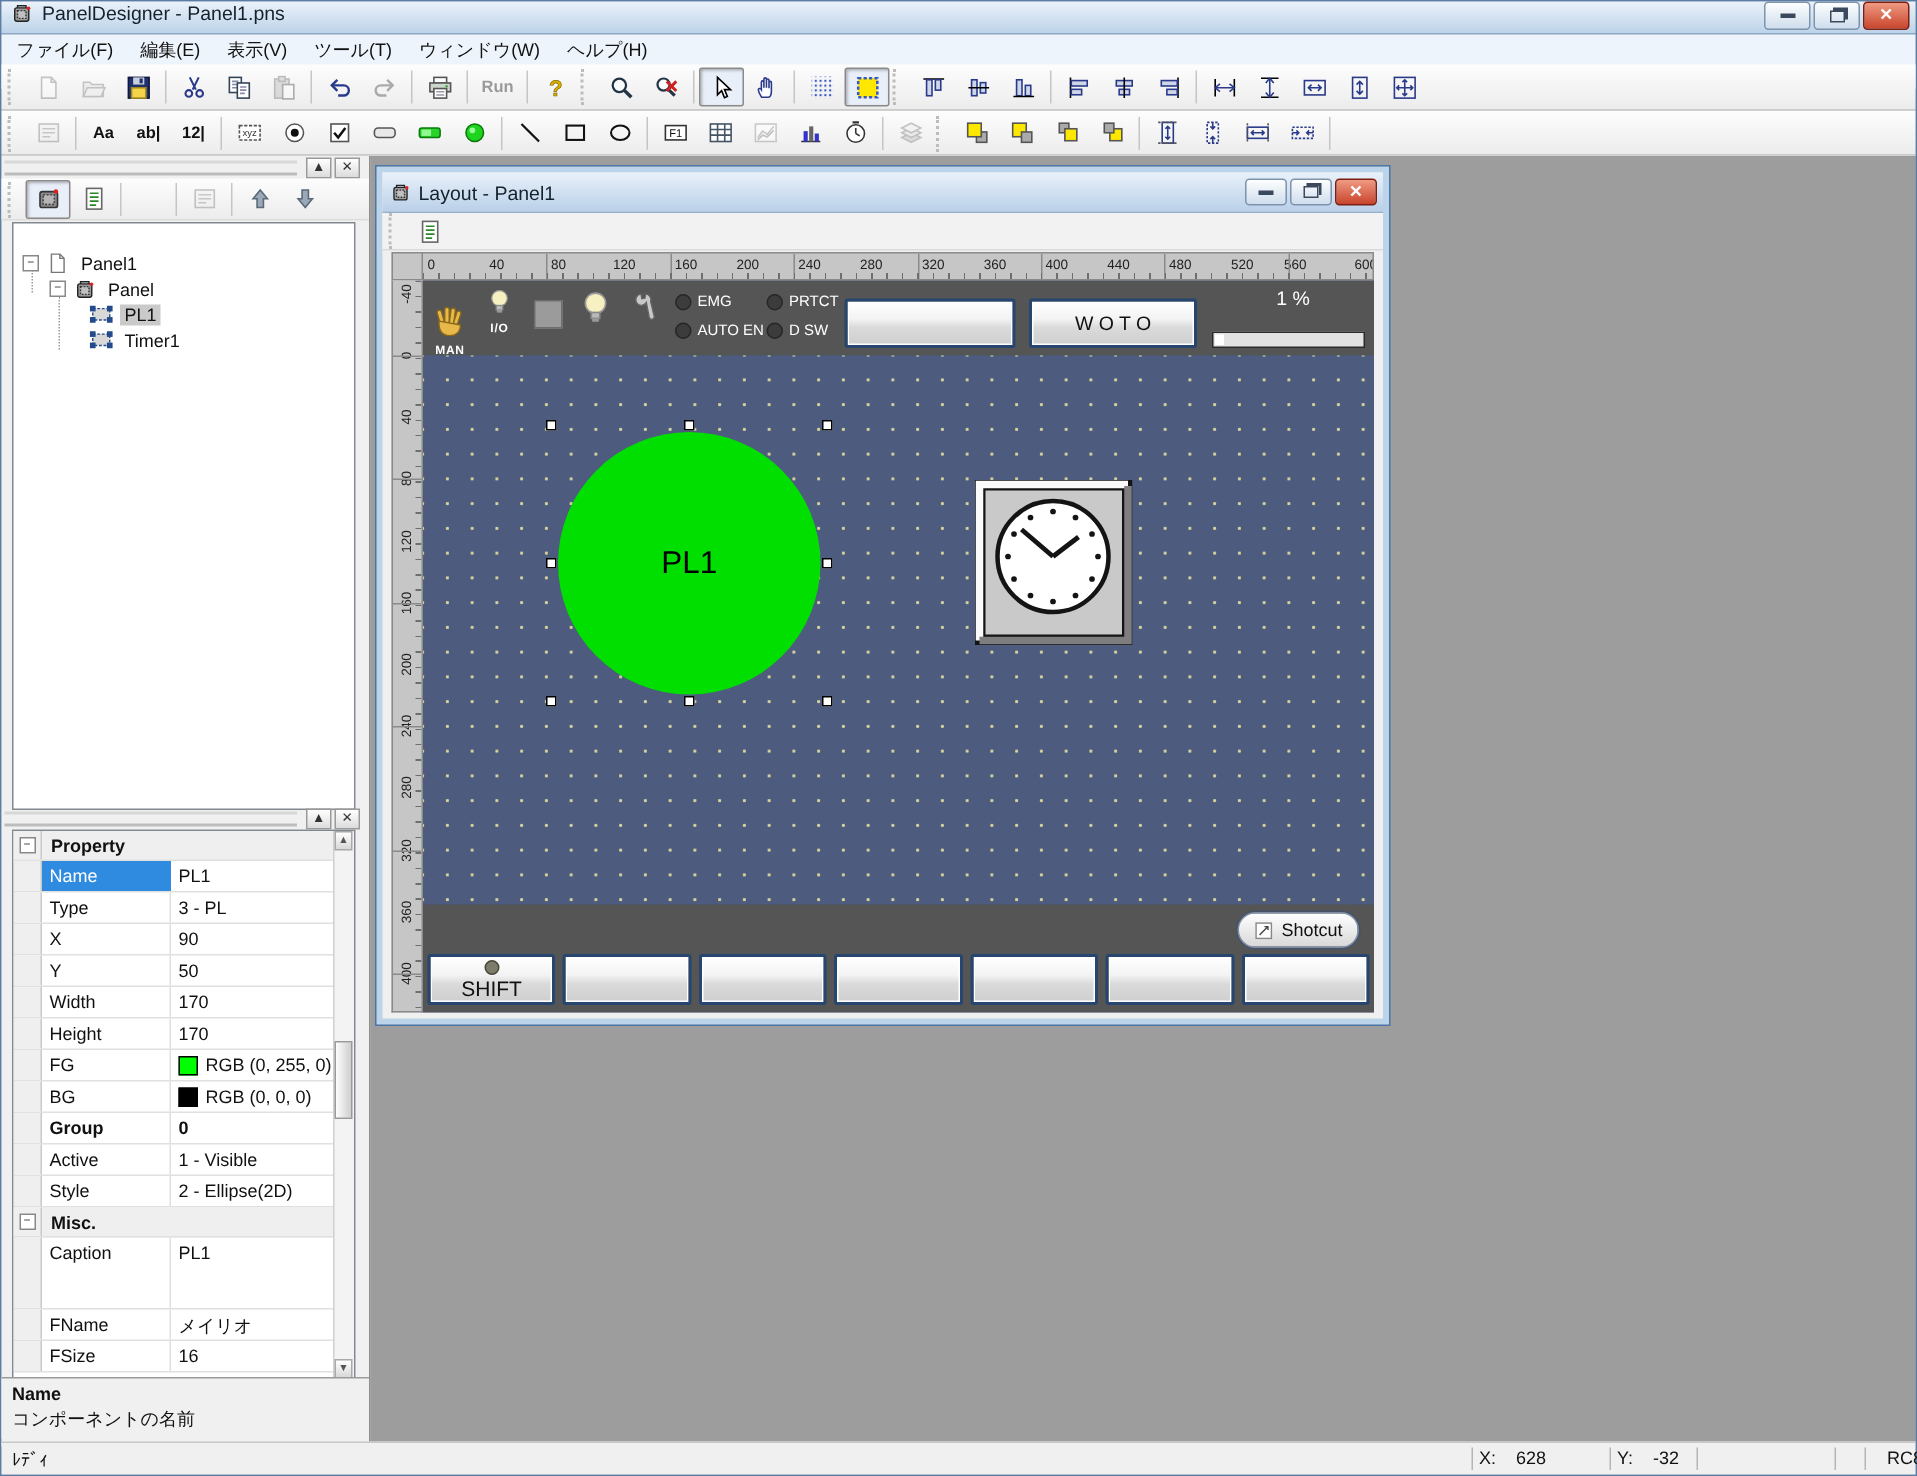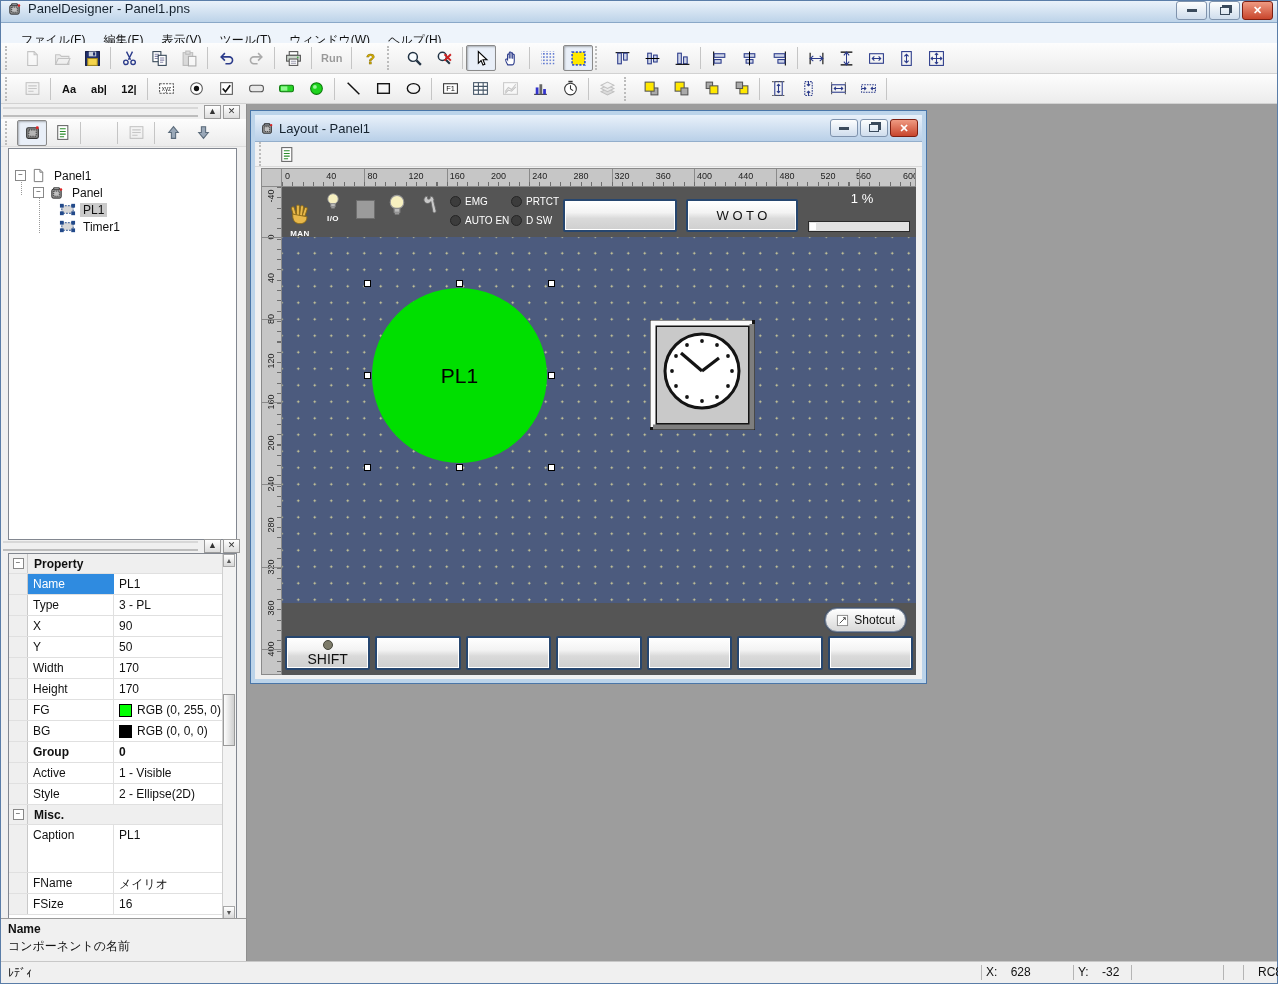--- a/index.html
+++ b/index.html
@@ -14,21 +14,21 @@
   #titlebar .appico svg{width:15px;height:15px;margin-right:6px;display:block}
   #title-text{font-size:13px;color:#15222e}
   .wbtns{margin-left:auto;display:flex;gap:2px;padding-right:4px}
   .wb{width:29px;height:17px;border:1px solid #7f93ad;border-radius:3px;
       background:linear-gradient(#fdfefe,#cfdded);display:flex;align-items:center;justify-content:center}
   .wb .bar{width:10px;height:3px;background:#3a4a5c}
   .wb .rst{width:8px;height:6px;border:1px solid #3a4a5c;box-shadow:2px -2px 0 -0px #3a4a5c}
   .wb.close{background:linear-gradient(#ef9a82,#c8452c);border-color:#7c1f12;color:#fff;
       font-weight:bold;font-size:11px;line-height:1}
   #menubar{position:absolute;left:0;top:22px;right:0;height:36px;background:#eef4fb;
-    border-bottom:1px solid #d7dee8;display:flex;align-items:center;padding-left:11px;box-sizing:border-box}
+    border-bottom:1px solid #d7dee8;display:flex;padding-left:1px;box-sizing:border-box}
   .menu-item{padding:2px 9px;font-size:12px}
 
   
   .toolbar{position:absolute;left:0;right:0;background:linear-gradient(#fdfdfd,#ececec);
     border-bottom:1px solid #d2d2d2;display:flex;align-items:center;padding:0 2px;box-sizing:border-box}
   #tb1{top:42px;height:31px}
   #tb2{top:73px;height:30px}
   .tb-btn{min-width:24px;height:24px;display:flex;align-items:center;justify-content:center;
     border:1px solid transparent;border-radius:2px;padding:0 2px}
   .tb-btn.pressed{border:1px solid #8a8a8a;background:#e9eff8;box-shadow:inset 1px 1px 2px rgba(0,0,0,.28)}

